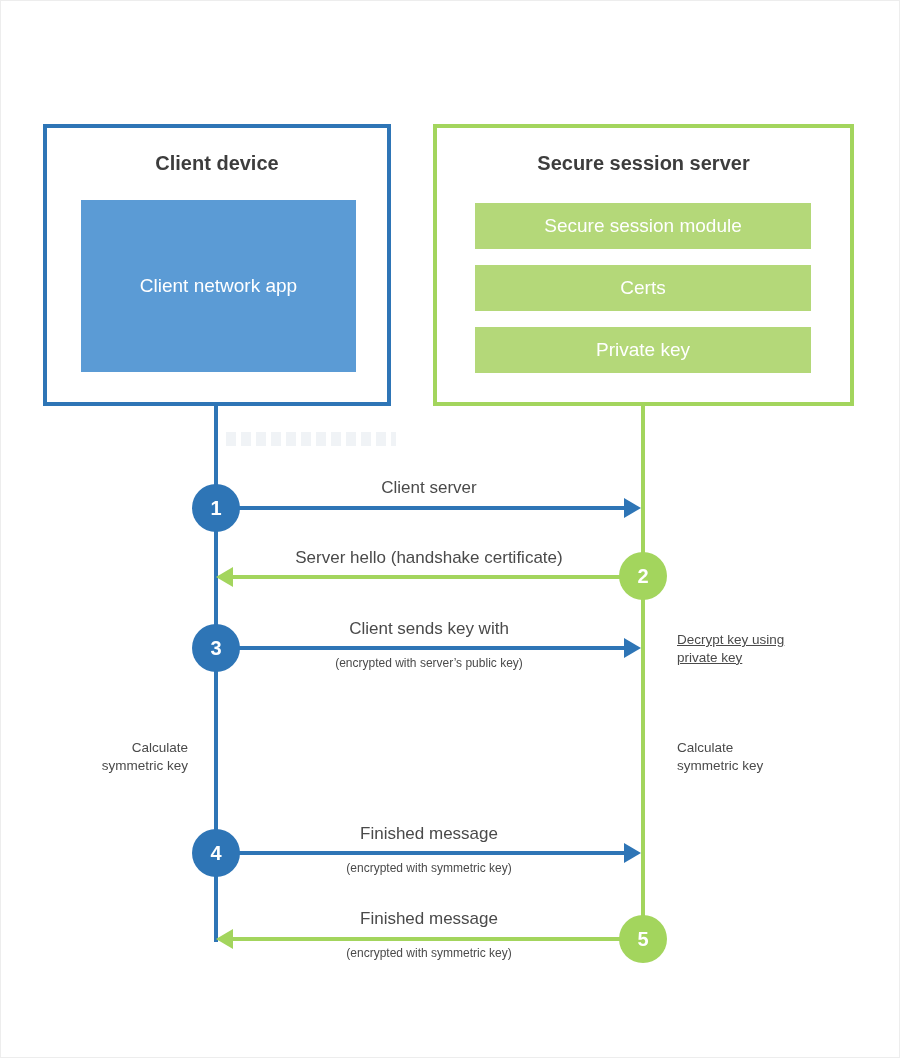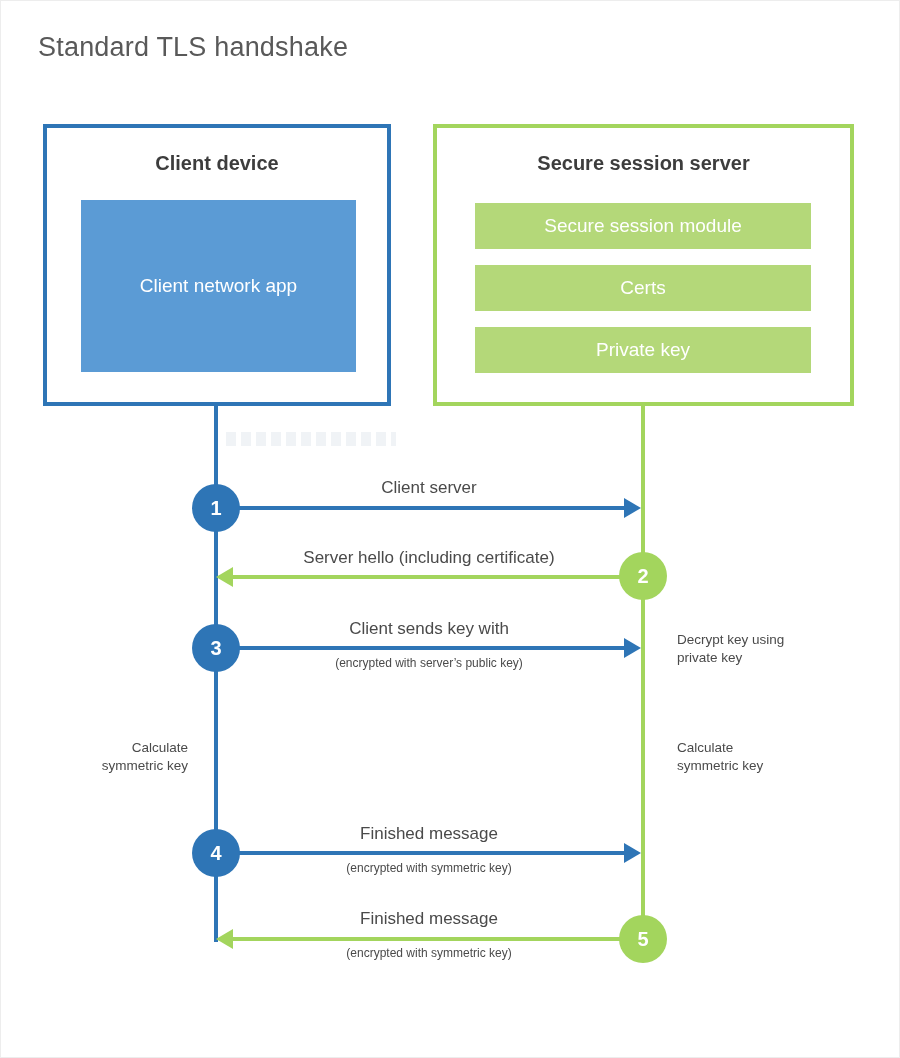--- a/index.html
+++ b/index.html
@@ -61,30 +61,29 @@
     font-size:17px;color:#4a4a4a;z-index:2;
   }
   .msg-sub{
     position:absolute;left:215px;width:426px;text-align:center;
     font-size:12px;color:#4a4a4a;z-index:2;
   }
   
   .side-note{
     position:absolute;font-size:13.5px;line-height:1.3;color:#4a4a4a;z-index:2;
   }
-  .side-note.decrypt{left:676px;top:630px;width:135px;text-align:left;}
+  .side-note.decrypt{left:676px;top:630px;width:135px;text-align:left;text-decoration:underline;}
   .side-note.calc-left{left:77px;top:738px;width:110px;text-align:right;}
   .side-note.calc-right{left:676px;top:738px;width:115px;text-align:left;}
 </style>
 </head>
 <body>
 
 <div class="canvas">
 
-  <h1 class="page-title">Standard TLS handshake</h1>
 
   <div class="box server">
     <div class="box-title">Secure session server</div>
     <div class="srv-bar b0">Secure session module</div>
     <div class="srv-bar b1">Certs</div>
     <div class="srv-bar b2">Private key</div>
   </div>
 
   <div class="box client">
     <div class="box-title">Client device</div>
@@ -93,21 +92,21 @@
 
   <div class="artifact-dashes"></div>
   <div class="vline blue"></div>
   <div class="vline green"></div>
 
   <div class="msg-label" style="top:477px">Client server</div>
   <div class="hline blue" style="left:215px;top:505px;width:409px"></div>
   <div class="arrowhead right" style="left:623px;top:497px"></div>
   <div class="step-circle blue" style="left:191px;top:483px">1</div>
 
-  <div class="msg-label" style="top:547px">Server hello (including certificate)</div>
+  <div class="msg-label" style="top:547px">Server hello (handshake certificate)</div>
   <div class="hline green" style="left:231px;top:574px;width:411px"></div>
   <div class="arrowhead left" style="left:215px;top:566px"></div>
   <div class="step-circle green" style="left:618px;top:551px">2</div>
 
   <div class="msg-label" style="top:618px">Client sends key with</div>
   <div class="msg-sub" style="top:655px">(encrypted with server’s public key)</div>
   <div class="hline blue" style="left:215px;top:645px;width:409px"></div>
   <div class="arrowhead right" style="left:623px;top:637px"></div>
   <div class="step-circle blue" style="left:191px;top:623px">3</div>
 

